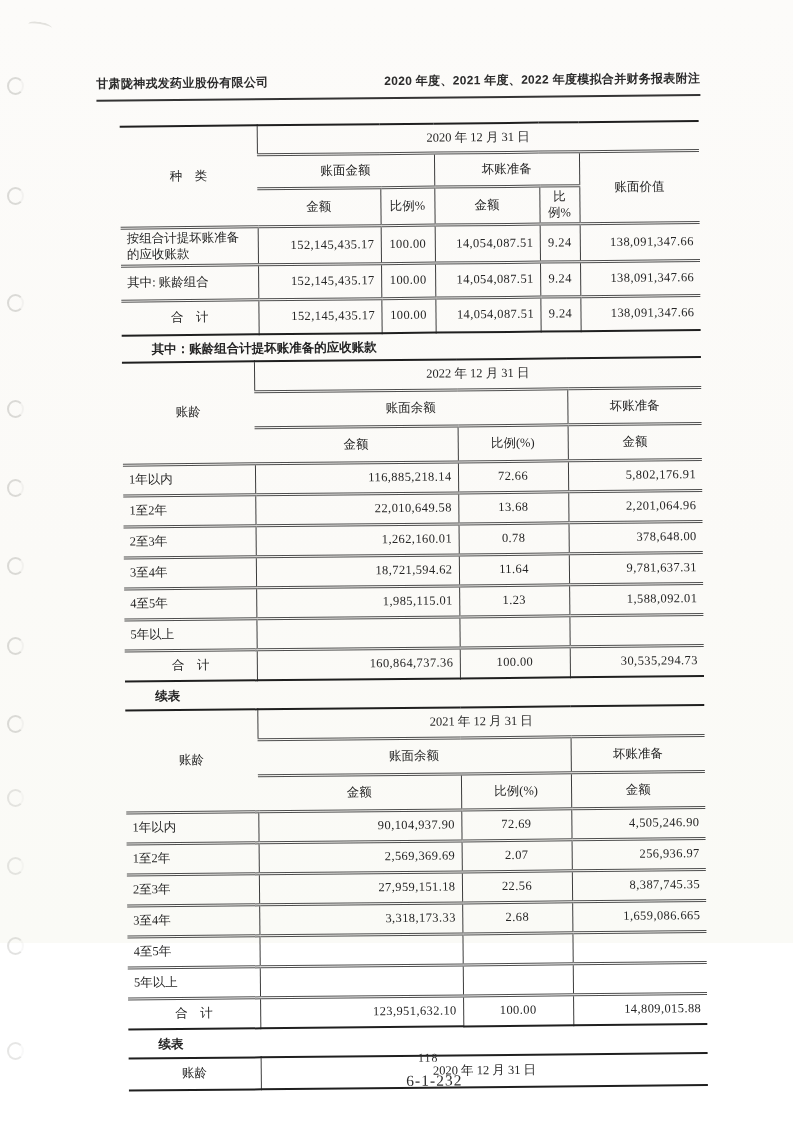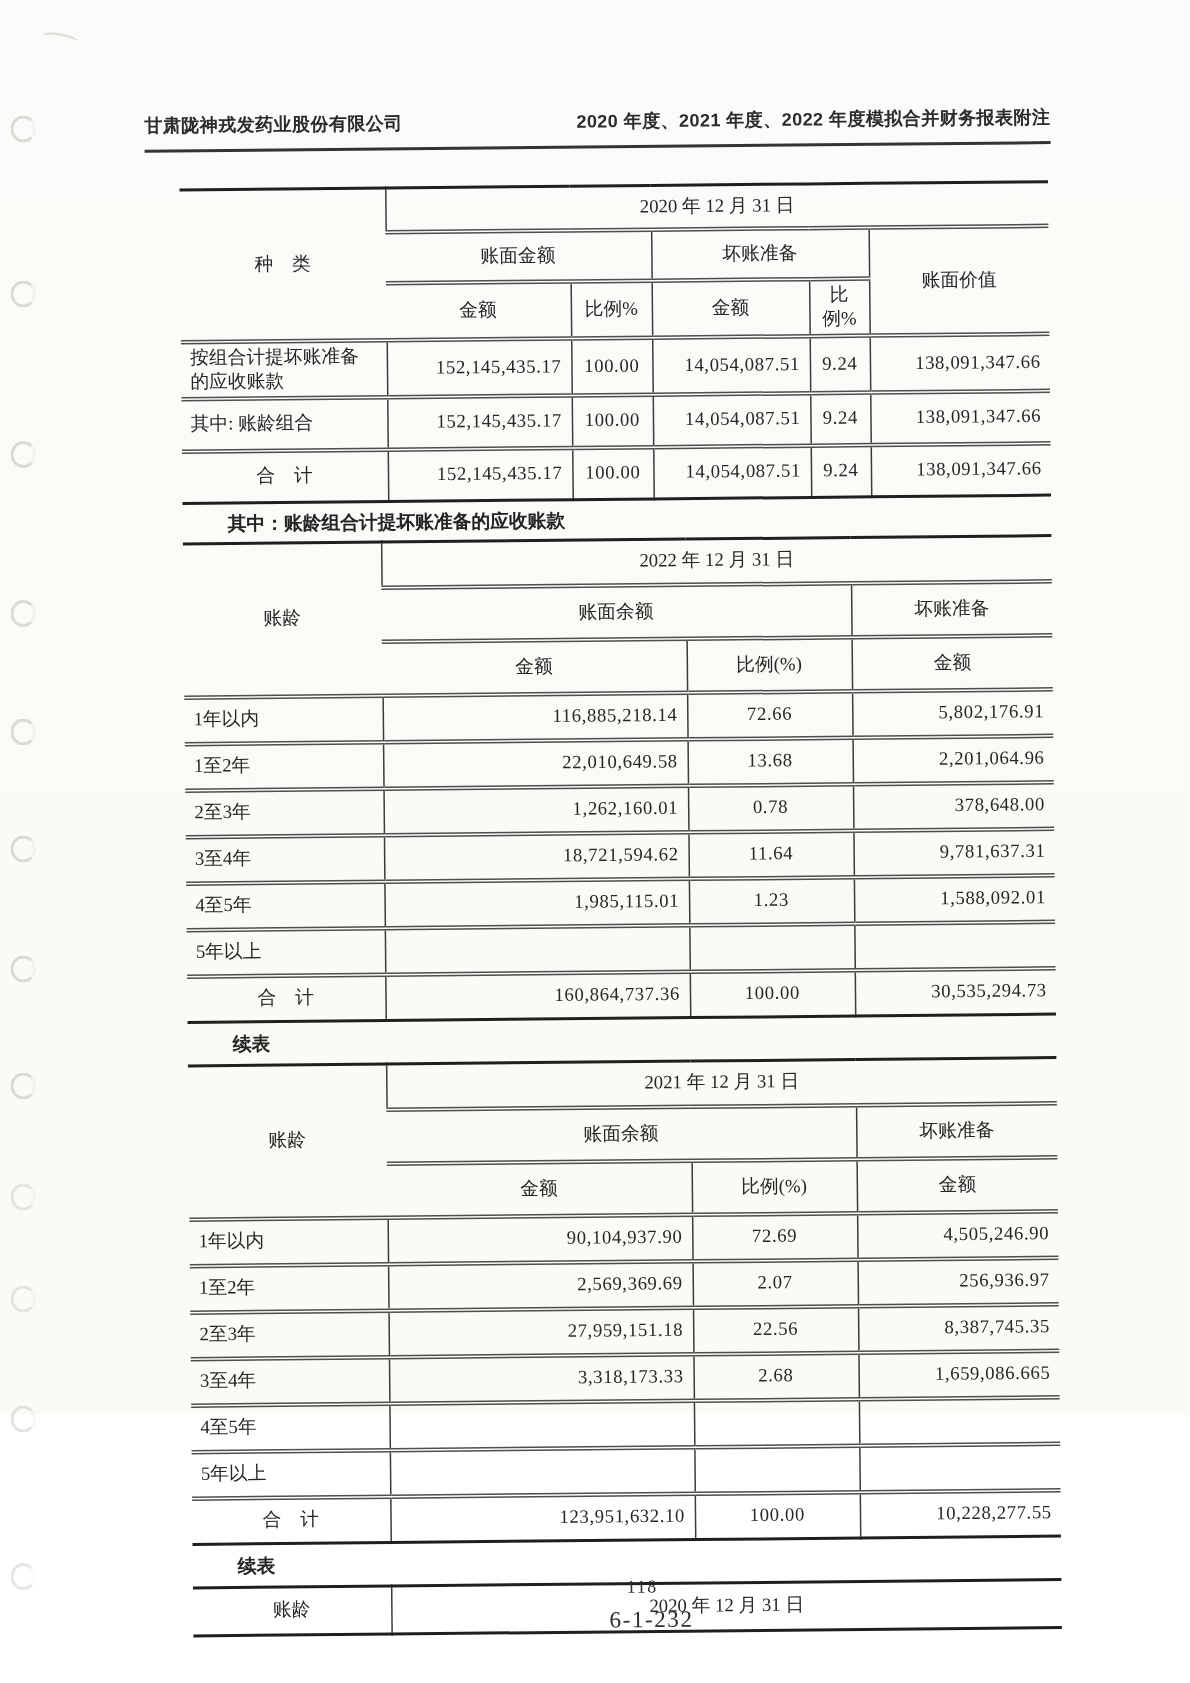--- a/index.html
+++ b/index.html
@@ -286,21 +286,21 @@
         <tr class="d">
               <td class="lbl">5年以上</td>
               <td class="num"></td>
               <td class="pct"></td>
               <td class="numb"></td>
             </tr>
         <tr class="d">
               <td class="ctr">合　计</td>
               <td class="num">123,951,632.10</td>
               <td class="pct">100.00</td>
-              <td class="numb">10,228,277.55</td>
+              <td class="numb">14,809,015.88</td>
             </tr>
       </tbody>
         </table>
 
       <div class="cont">续表</div>
 
       <table class="t t4">
         <colgroup>
             <col style="width:132px">
             <col style="width:447px">

